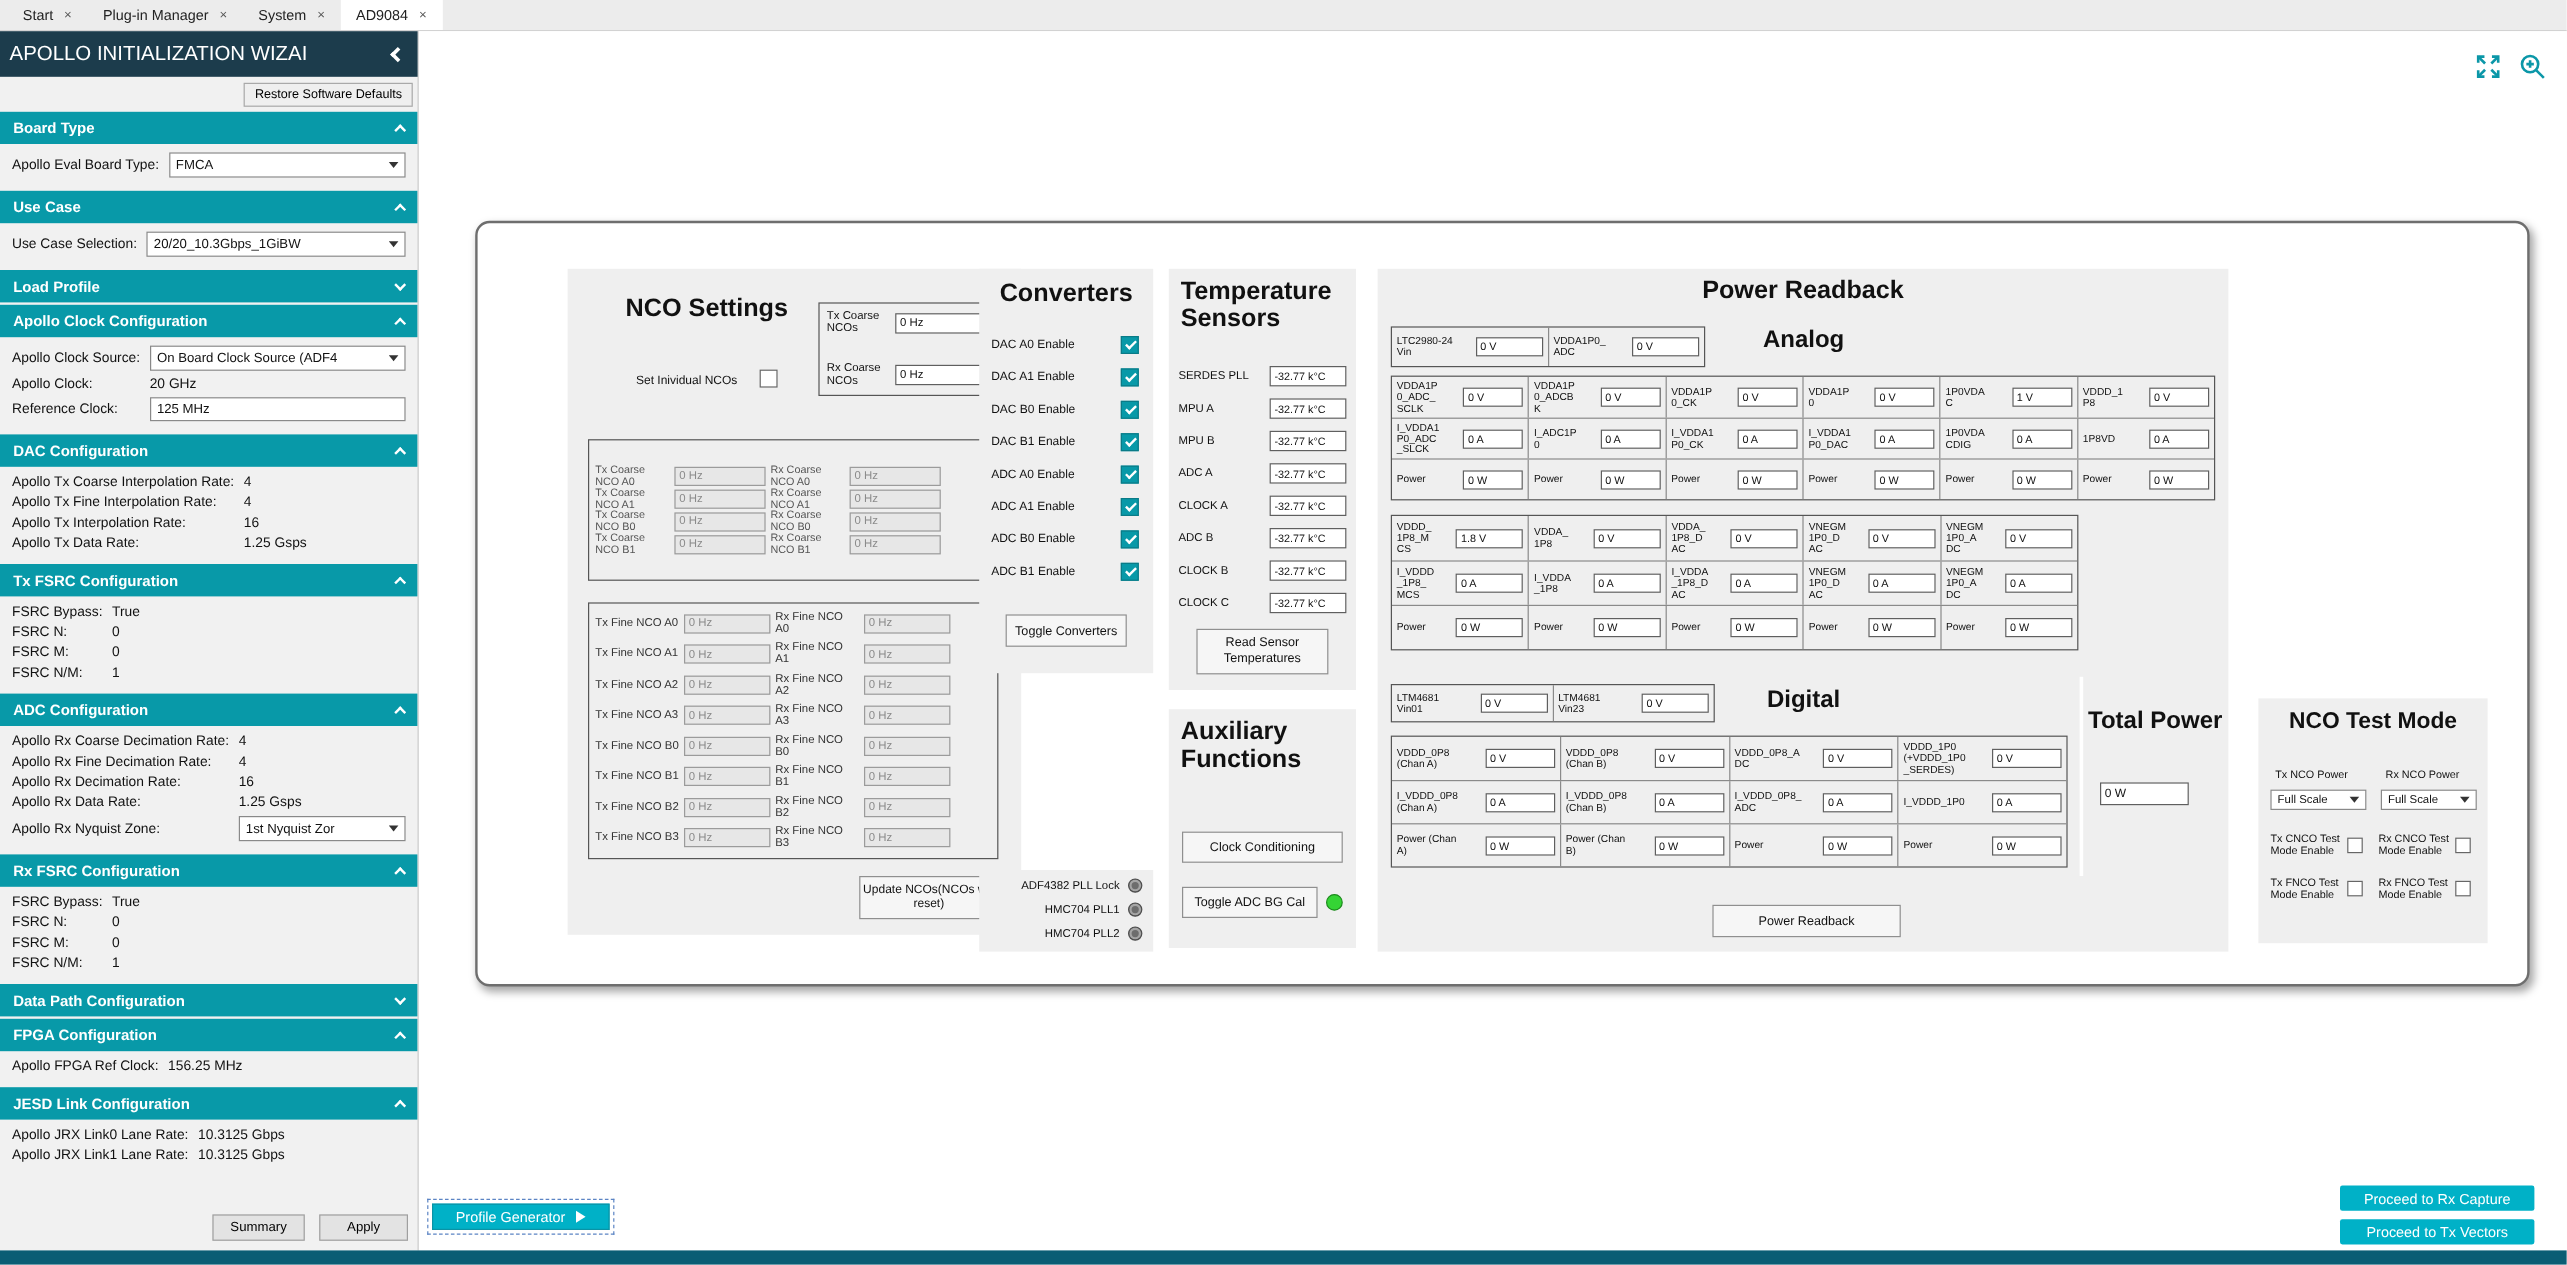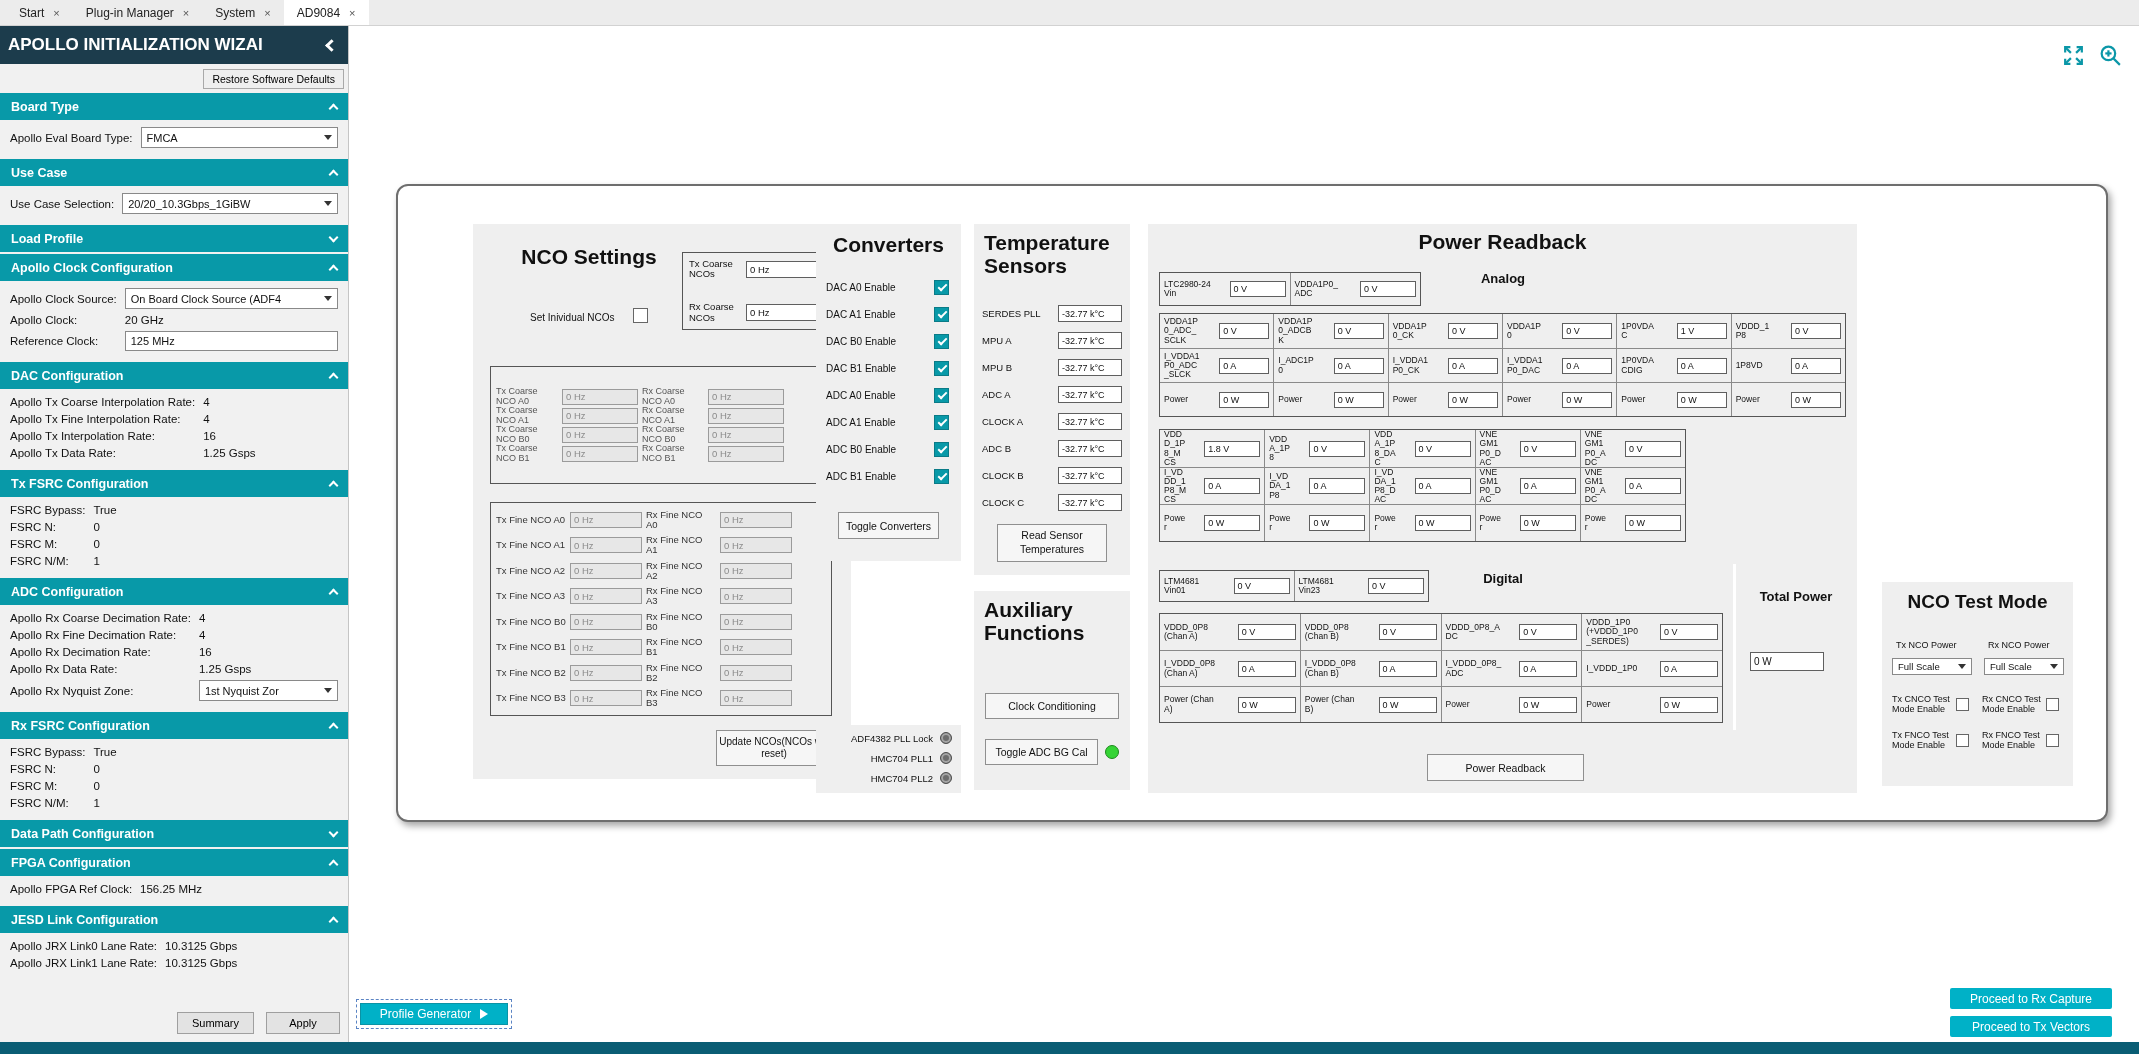--- a/index.html
+++ b/index.html
@@ -16,21 +16,21 @@
   .tab-close { font-size:11px; color:#555; }
 
   
   .content { display:flex; height:1016px; }
 
   
   .sidebar { width:349px; height:100%; background:#f1f1f1; position:relative;
     border-right:1px solid #c5c5c5; display:flex; flex-direction:column; }
   .side-title { flex:0 0 38px; background:var(--header-dark,#1c3c4c); color:#fff;
     display:flex; align-items:center; justify-content:space-between;
-    padding:0 12px 0 8px; font-size:17px; font-weight:bold; white-space:nowrap; }
+    padding:0 12px 0 8px; font-size:17px; font-weight:normal; white-space:nowrap; }
   .collapse-chev { width:9px; height:9px; border-right:3px solid #fff; border-bottom:3px solid #fff;
     transform:rotate(135deg); display:inline-block; cursor:pointer; }
   .restore-row { display:flex; justify-content:flex-end; padding:5px 4px 4px; }
   .restore-btn { font-size:10.5px; padding:3px 8px; background:#efefef; border:1px solid #a9a9a9;
     font-family:inherit; cursor:pointer; }
   .sections { flex:1; overflow:hidden; }
   .sec-header { height:27px; background:var(--accent-teal,#0899a8); color:#fff;
     display:flex; align-items:center; justify-content:space-between; padding:0 11px;
     font-weight:bold; font-size:12.5px; margin-bottom:2px; cursor:pointer; }
   .chev { width:7px; height:7px; border-right:2px solid #fff; border-bottom:2px solid #fff; display:inline-block; }
@@ -55,21 +55,21 @@
   .win-icons { position:absolute; left:1711px; top:16px; display:flex; gap:10px; }
   .icon-btn { width:27px; height:27px; display:flex; align-items:center; justify-content:center; cursor:pointer; }
 
   .panel { position:absolute; left:47px; top:158px; width:1712px; height:638px;
     border:2px solid #6e6e6e; border-radius:12px; background:#fff;
     box-shadow:3px 4px 7px rgba(0,0,0,0.35); }
 
   .block { position:absolute; background:#efefef; }
   .btitle { font-weight:bold; font-size:21px; text-align:center; line-height:1.08; }
   .btitle.left { text-align:left; }
-  .sub-title { font-weight:bold; font-size:13px; text-align:center; line-height:1.1; }
+  .sub-title { font-weight:bold; font-size:20px; text-align:center; line-height:1.1; }
 
   .wbtn { background:#f6f6f6; border:1px solid #8f8f8f; display:flex; align-items:center; justify-content:center;
     text-align:center; color:#111; font-family:inherit; cursor:pointer; }
 
   .field { display:inline-flex; align-items:center; background:#fff; border:1px solid #5f5f5f;
     font-size:9.5px; padding:0 3px; height:17px; color:#111; }
   .field.dis { background:#e7e7e7; border-color:#9b9b9b; color:#8b8b8b; }
 
   .cb { width:15px; height:15px; border:1px solid #666; background:#fff; display:inline-block;
     position:relative; flex:0 0 auto; cursor:pointer; }
@@ -142,21 +142,21 @@
   .digital-title { position:absolute; left:280px; top:348px; width:150px; }
   .pbox { position:absolute; border:1px solid #555; }
   .prow { display:flex; align-items:center; }
   .prow + .prow { border-top:1px solid #8a8a8a; }
   .pcell { flex:1; display:flex; align-items:center; gap:18px; padding:2px 4px; height:100%; }
   .pcell + .pcell { border-left:1px solid #8a8a8a; }
   .plabel { flex:1; font-size:8.5px; line-height:1.08; overflow-wrap:anywhere; }
   .pfield { flex:0 0 56px; height:16px; font-size:9px; }
   .top-cells { left:11px; top:48px; width:262px; } .top-cells .prow { height:32px; }
   .pg1 { left:11px; top:89px; width:687px; } .pg1 .prow { height:34px; } .pg1 .pfield { flex-basis:50px; }
-  .pg2 { left:11px; top:205px; width:527px; } .pg2 .prow { height:37px; } .pg2 .pfield { flex-basis:56px; }
+  .pg2 { left:11px; top:205px; width:573px; } .pg2 .prow { height:37px; } .pg2 .pfield { flex-basis:56px; }
   .ltm-cells { left:11px; top:346px; width:270px; } .ltm-cells .prow { height:30px; }
   .dgrid { left:11px; top:389px; width:564px; } .dgrid .prow { height:36px; } .dgrid .pfield { flex-basis:58px; }
   .tp-divider { position:absolute; left:585px; top:340px; width:3px; height:166px; background:#fff; }
   .tp-title { position:absolute; left:592px; top:366px; width:112px; }
   .tp-field { position:absolute; left:602px; top:428px; width:74px; height:19px; font-size:10px; }
   .pr-btn { position:absolute; left:279px; top:530px; width:157px; height:27px; font-size:10.5px; }
 
   
   .ncotest-block { left:1484px; top:396px; width:191px; height:204px; }
   .nt-title { position:absolute; top:10px; left:0; right:0; font-size:19px; }

